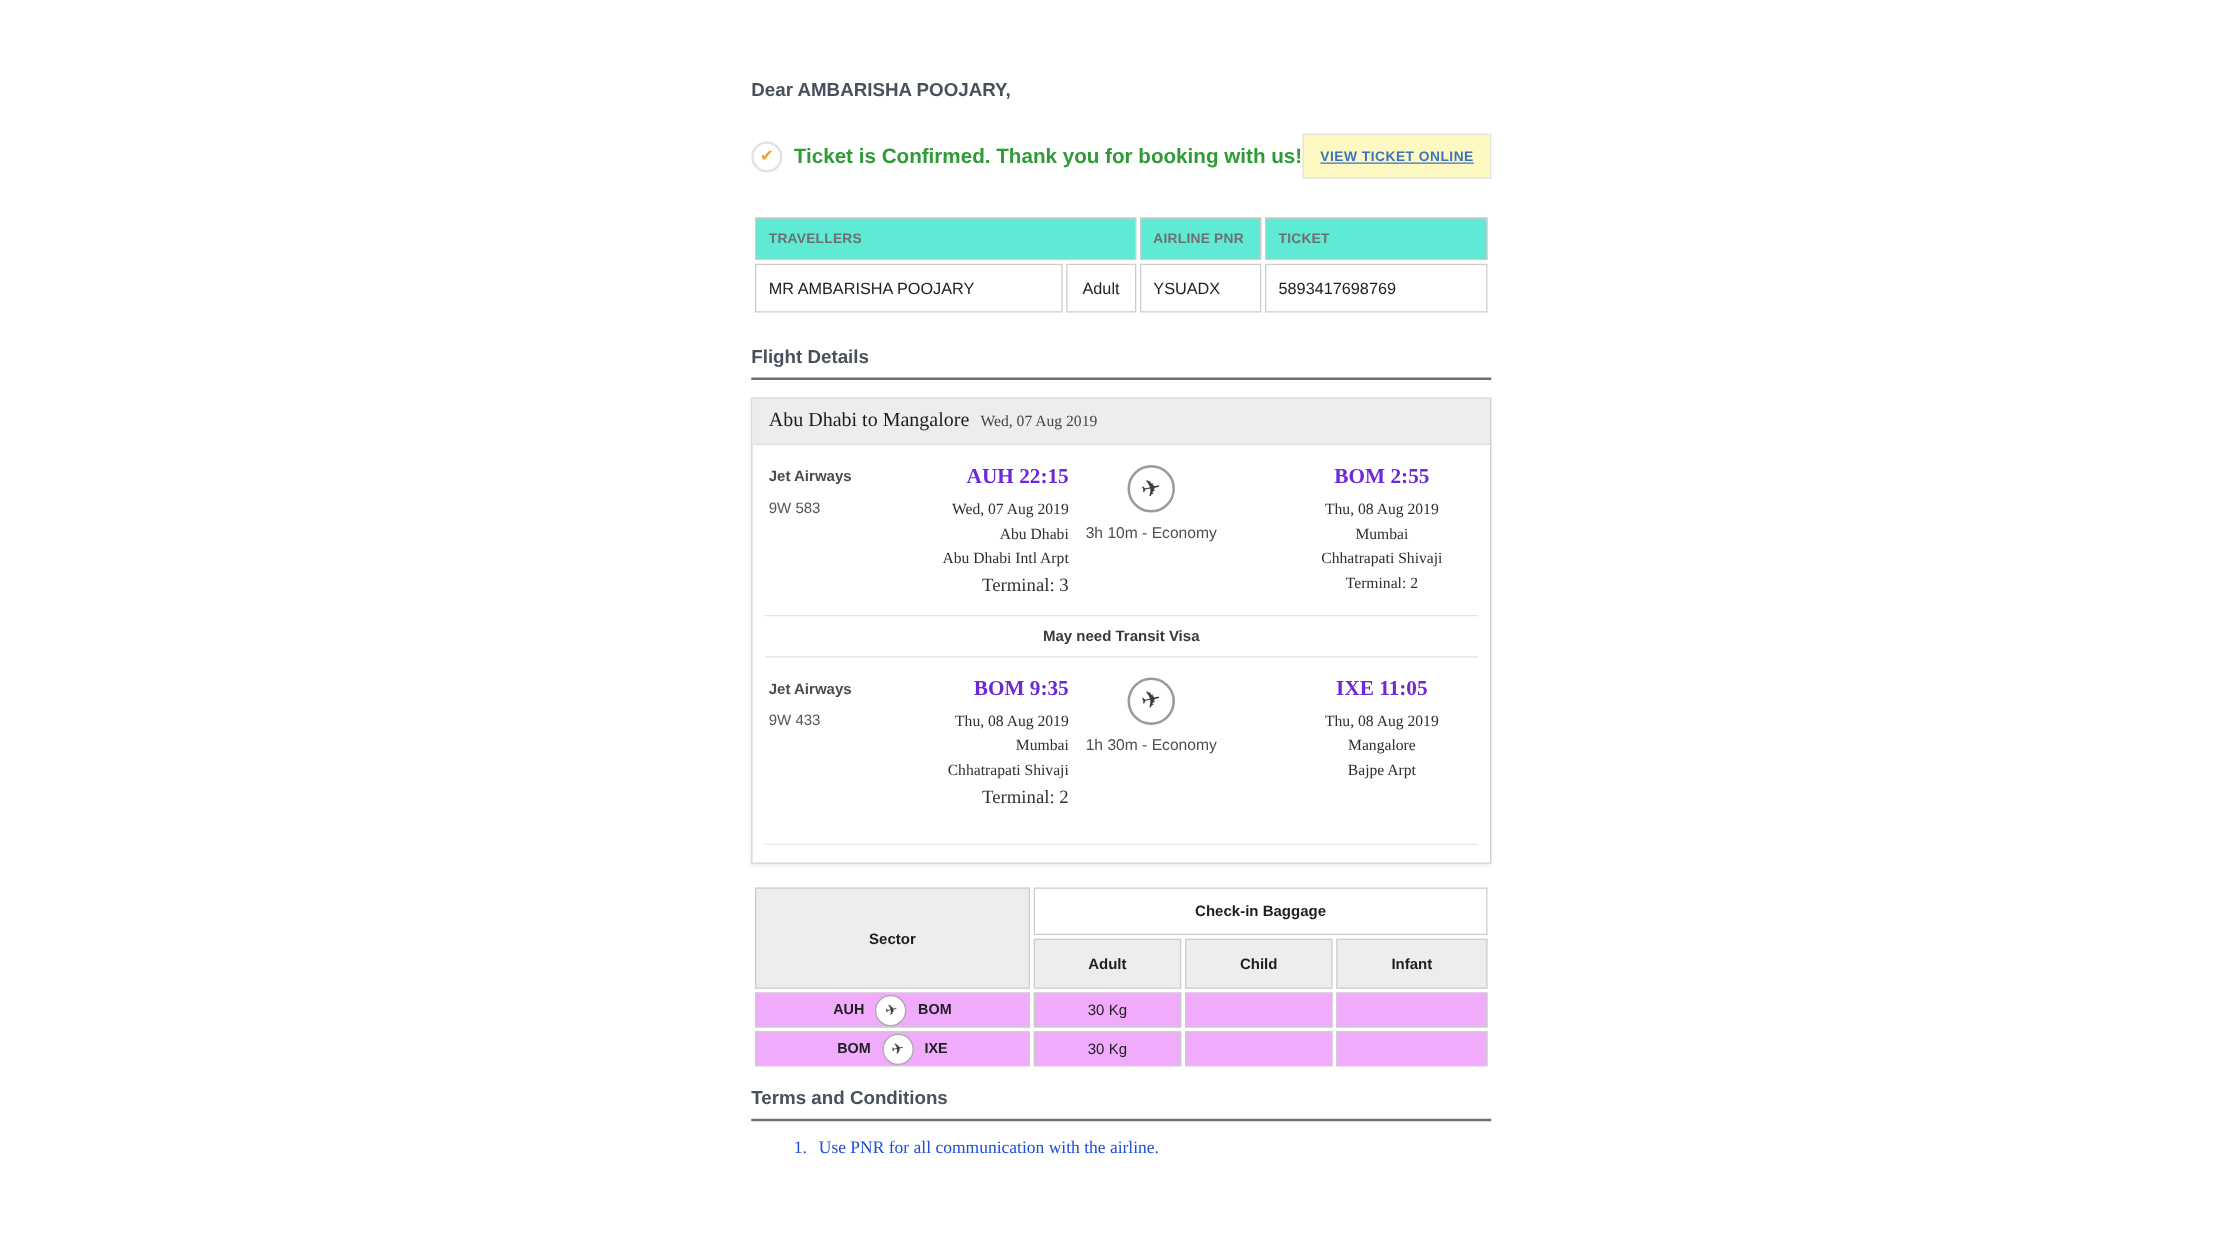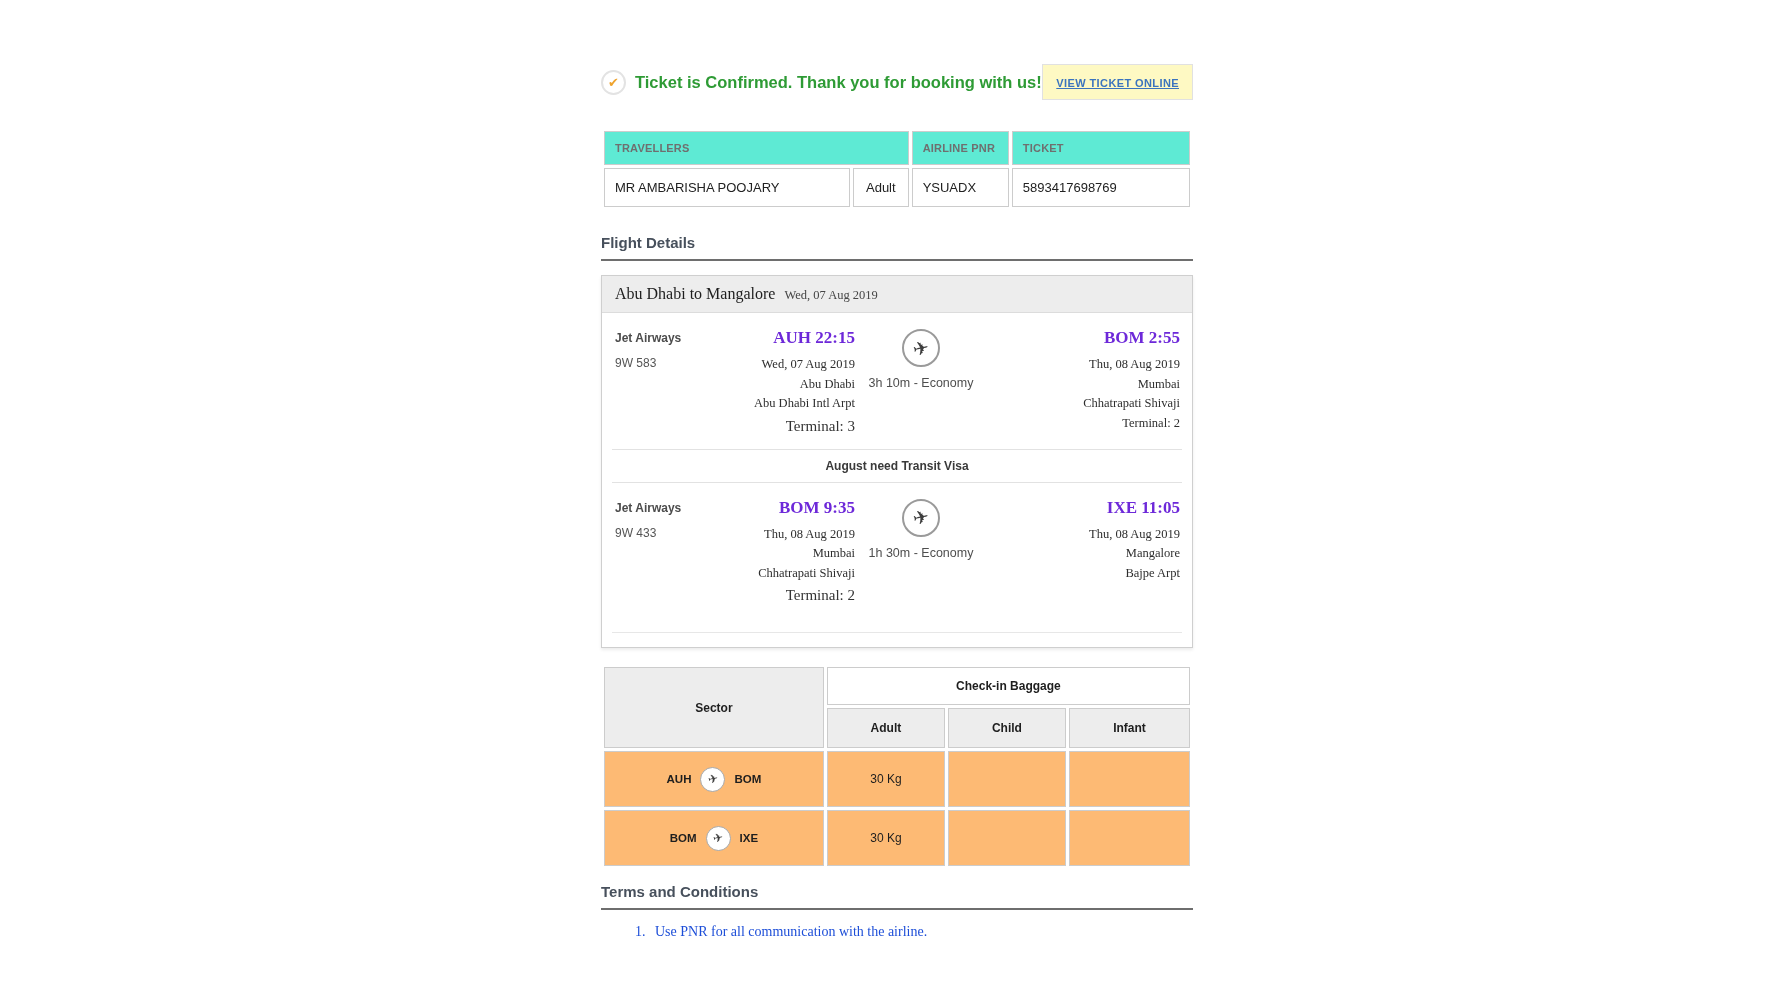--- a/index.html
+++ b/index.html
@@ -59,21 +59,21 @@
   .route-name { font-size: 16px; color: #1d1d1d; }
   .route-date { font-size: 12.5px; color: #454545; margin-left: 5px; }
 
   .segment { display: flex; padding: 15px 12px 12px 13px; }
   .seg-airline { width: 106px; padding-top: 3px; }
   .airline-name { font-size: 12px; font-weight: bold; color: #4c4c4c; display: block; margin-bottom: 11px; }
   .flight-no { font-size: 12px; color: #555; display: block; }
   .seg-endpoint { font-family: "Liberation Serif", serif; }
   .seg-dep { width: 134px; text-align: right; }
   .seg-mid { width: 132px; display: flex; flex-direction: column; align-items: center; padding-top: 1px; }
-  .seg-arr { flex: 1 1 auto; padding-left: 44px; text-align: right; }
+  .seg-arr { flex: 1 1 auto; padding-left: 44px; text-align: center; }
   .seg-time { font-size: 17px; font-weight: bold; color: #6d28d9; display: block; margin-bottom: 7px; }
   .seg-line { font-size: 12.5px; color: #2e2e2e; display: block; line-height: 19.5px; }
   .seg-terminal-dep { font-size: 15px; color: #333; display: block; line-height: 22px; margin-top: 1px; }
   .seg-terminal-arr { font-size: 12.5px; color: #2e2e2e; display: block; line-height: 19.5px; }
   .plane-circle {
     width: 38px; height: 38px; border-radius: 50%; border: 2px solid #9a9a9a;
     display: flex; align-items: center; justify-content: center; background: #fff;
   }
   .plane-glyph {
     font-family: "DejaVu Sans", sans-serif; font-size: 19px; color: #3d3d3d;
@@ -86,37 +86,38 @@
     border-top: 1px solid #e2e2e2; border-bottom: 1px solid #e2e2e2;
     font-size: 12px; font-weight: bold; color: #3a3a3a;
   }
   .card-footer { border-top: 1px solid #e7e7e7; margin: 14px 10px 0; height: 15px; }
 
   
   .bag-table { margin-bottom: 14px; }
   .bag-table th { background: #ededed; font-size: 12px; font-weight: bold; color: #1e1e1e; text-align: center; }
   .bag-table th.white-th { background: #ffffff; padding: 11px 0; }
   .bag-table th.sub-th { padding: 12px 0; }
-  .bag-table td { background: #fdba74; height: 56px; font-size: 12px; color: #1e1e1e; text-align: center; vertical-align: middle; }
+  .bag-table td { background: #f0abfc; height: 28px; font-size: 12px; color: #1e1e1e; text-align: center; vertical-align: middle; }
   .sector-cell-content { display: flex; align-items: center; justify-content: center; gap: 9px; font-size: 11.5px; font-weight: bold; color: #1e1e1e; }
   .plane-circle-sm {
     width: 25px; height: 25px; border-radius: 50%; border: 1.5px solid #a8a8a8;
     display: inline-flex; align-items: center; justify-content: center; background: #fff; flex: 0 0 auto;
   }
   .plane-glyph-sm { font-family: "DejaVu Sans", sans-serif; font-size: 12px; color: #3d3d3d; transform: rotate(-12deg); line-height: 1; }
 
   
   .terms-list { margin: 4px 0 0; padding-left: 48px; font-family: "Liberation Serif", serif; font-size: 14px; color: #1d4ed8; }
   .terms-list li { margin-bottom: 8px; padding-left: 6px; }
 </style>
 </head>
 <body>
 
 <div class="content">
 
+  <div class="greeting">Dear AMBARISHA POOJARY,</div>
 
   <div class="confirm-row">
     <span class="check-circle">
       <span class="check-glyph">✔</span>
     </span>
     <span class="confirm-msg">Ticket is Confirmed. Thank you for booking with us!</span>
     <span class="view-ticket-btn">
       <span class="view-ticket-link">VIEW TICKET ONLINE</span>
     </span>
   </div>
@@ -171,21 +172,21 @@
       </div>
       <div class="seg-endpoint seg-arr">
         <span class="seg-time">BOM 2:55</span>
         <span class="seg-line">Thu, 08 Aug 2019</span>
         <span class="seg-line">Mumbai</span>
         <span class="seg-line">Chhatrapati Shivaji</span>
         <span class="seg-terminal-arr">Terminal: 2</span>
       </div>
     </div>
 
-    <div class="transit-row">August need Transit Visa</div>
+    <div class="transit-row">May need Transit Visa</div>
 
     <div class="segment">
       <div class="seg-airline">
         <span class="airline-name">Jet Airways</span>
         <span class="flight-no">9W 433</span>
       </div>
       <div class="seg-endpoint seg-dep">
         <span class="seg-time">BOM 9:35</span>
         <span class="seg-line">Thu, 08 Aug 2019</span>
         <span class="seg-line">Mumbai</span>

